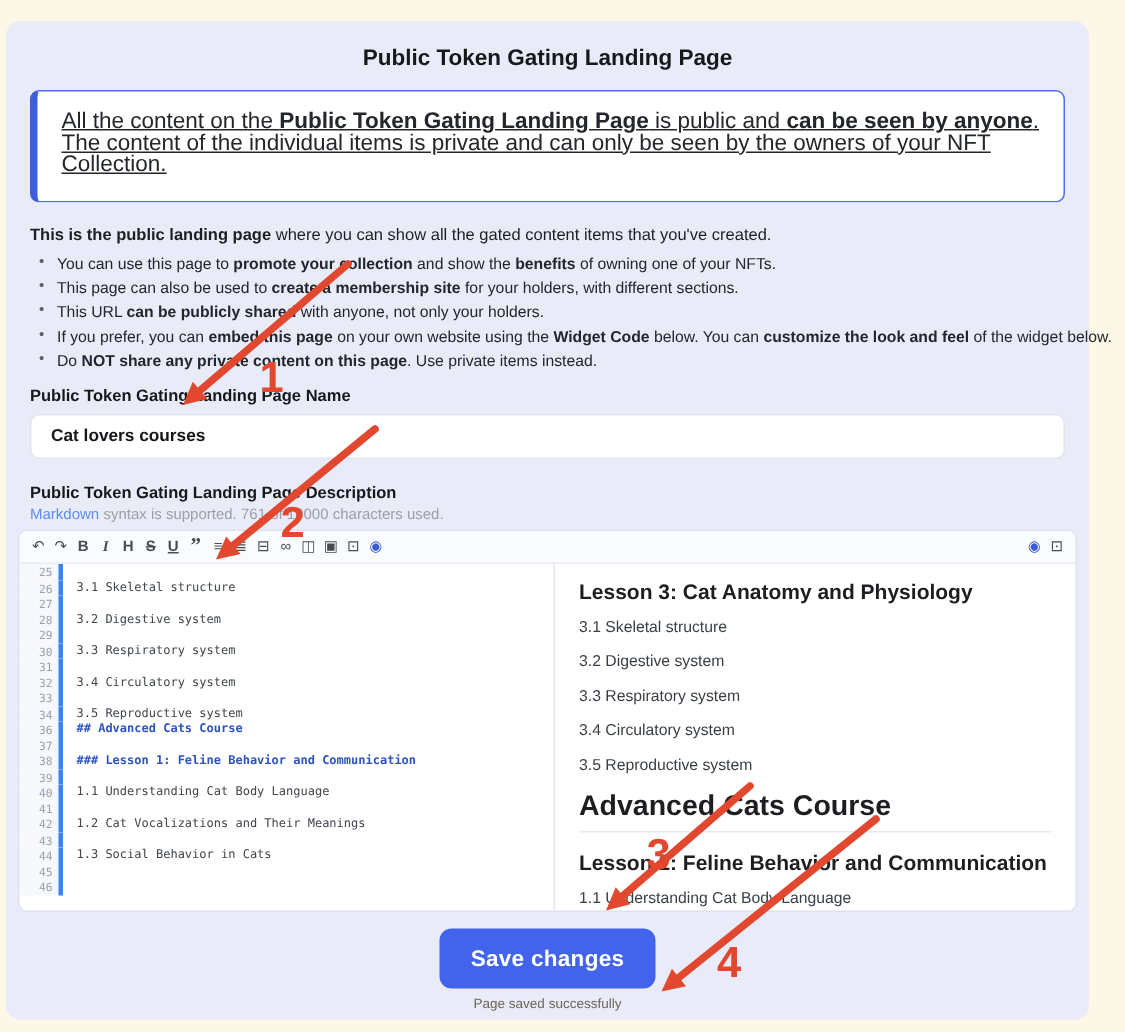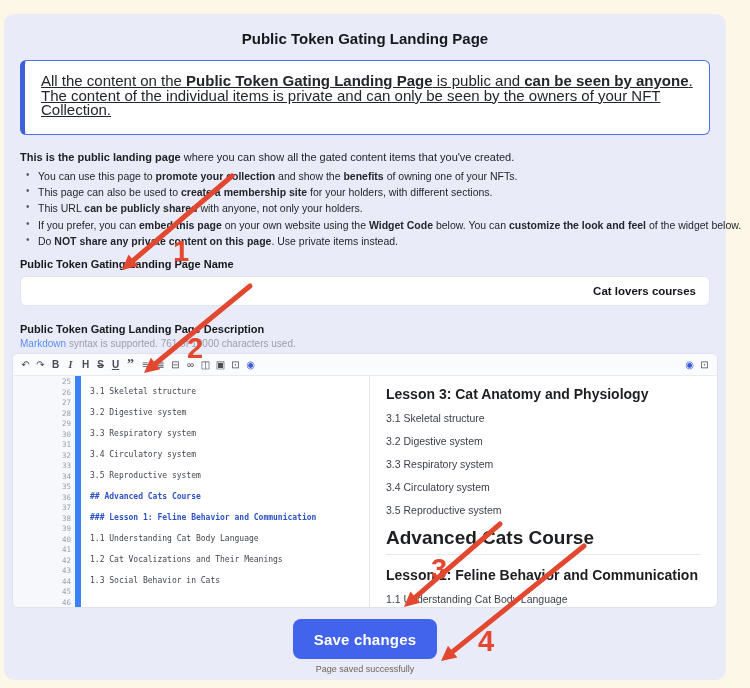--- a/index.html
+++ b/index.html
@@ -31,21 +31,21 @@
     padding-left:12px;position:relative;
   }
   ul.bullets li::before{
     content:"•";position:absolute;left:0;top:-1px;color:#5a5f66;font-size:10px;
   }
   .field-label{font-size:11px;font-weight:bold;color:#17181c;margin:11px 0 0 0;}
   .text-input{
     display:block;width:100%;height:30px;box-sizing:border-box;margin-top:6px;
     background:#fff;border:1px solid #e2e5f0;border-radius:6px;
     font-family:"Liberation Sans",sans-serif;font-size:11.5px;font-weight:bold;
-    color:#15161a;padding:0 13px;outline:none;text-align:right;
+    color:#15161a;padding:0 13px;outline:none;
   }
   .desc-label{margin-top:17px;}
   .helper{font-size:10px;color:#99a0aa;margin:3px 0 4px 0;}
   .helper .link{color:#5c8df5;cursor:pointer;text-align:center;}
   .editor{
     margin:0 -8px;background:#fff;border:1px solid #dfe2ee;border-radius:6px;overflow:hidden;
   }
   .toolbar{
     display:flex;align-items:center;height:21px;padding:0 5px;
     background:#fafbfd;border-bottom:1px solid #e9ebf3;
@@ -60,21 +60,21 @@
   .tb.underline{text-decoration:underline;font-weight:bold;}
   .tb.quote{font-family:"Liberation Serif",serif;font-size:14px;}
   .tb.active{color:#3b5bdb;}
   .tb-spacer{flex:1;}
   .ed-body{display:flex;height:231px;}
   .ed-left{width:356px;flex:none;overflow:hidden;}
   .ed-row{display:flex;height:10.5px;}
   .ed-num{
     width:22px;flex:none;text-align:right;padding-right:4px;height:100%;
     font-family:"DejaVu Sans Mono",monospace;font-size:7.5px;line-height:11px;
-    color:#9aa0ad;background:#f7f8fb;border-right:6px solid #3b82f6;padding-left:36px;
+    color:#9aa0ad;background:#f7f8fb;border-right:3px solid #3b82f6;
   }
   .ed-code{
     padding-left:9px;font-family:"DejaVu Sans Mono",monospace;font-size:8px;
     line-height:10.5px;color:#40464f;white-space:pre;
   }
   .ed-row.md-h .ed-code{color:#2d53c4;font-weight:bold;}
   .ed-preview{flex:1;border-left:1px solid #e4e6ee;padding:5px 16px 0 16px;overflow:hidden;}
   .pv-h3{font-size:14px;font-weight:bold;color:#1c1e21;margin:5px 0 10px 0;}
   .pv-p{font-size:10.5px;color:#3a3f47;margin:0 0 10.5px 0;line-height:12.5px;}
   .pv-h2{
@@ -222,24 +222,20 @@
           <div class="ed-row">
             <span class="ed-num">33</span>
             <span class="ed-code"></span>
           </div>
 
           <div class="ed-row">
             <span class="ed-num">34</span>
             <span class="ed-code">3.5 Reproductive system</span>
           </div>
 
-          <div class="ed-row">
-            <span class="ed-num">35</span>
-            <span class="ed-code"></span>
-          </div>
 
           <div class="ed-row md-h">
             <span class="ed-num">36</span>
             <span class="ed-code">## Advanced Cats Course</span>
           </div>
 
           <div class="ed-row">
             <span class="ed-num">37</span>
             <span class="ed-code"></span>
           </div>

